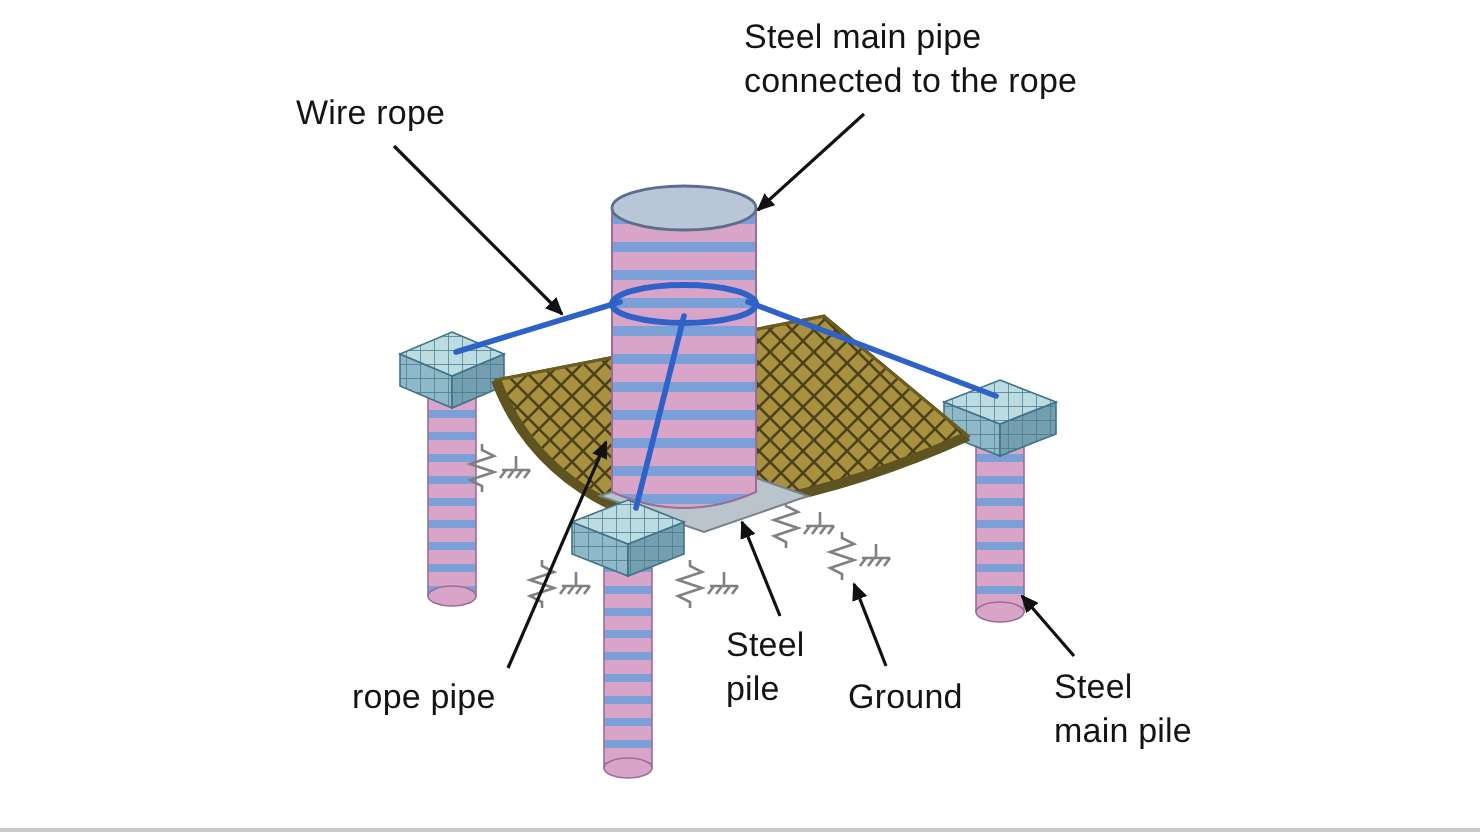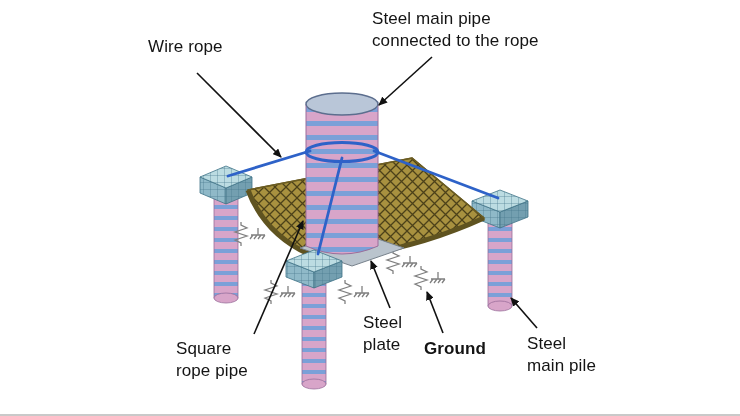--- a/index.html
+++ b/index.html
@@ -125,35 +125,34 @@
       <line x1="443" y1="333" x2="427" y2="292" marker-end="url(#ah)"></line>
       <line x1="537" y1="328" x2="511" y2="298" marker-end="url(#ah)"></line>
     </g>
   </svg>
 
   <div class="label" style="left:372px;top:8px;">
     <span>Steel main pipe</span>
     <span>connected to the rope</span>
   </div>
 
-  <div class="label" style="left:148px;top:36px;">
+  <div class="label" style="left:148px;top:46px;">
     <span>Wire rope</span>
   </div>
 
   <div class="label" style="left:176px;top:338px;">
-    <span>Square</span>
     <span>rope pipe</span>
   </div>
 
   <div class="label" style="left:363px;top:312px;">
     <span>Steel</span>
-    <span>plate</span>
+    <span>pile</span>
   </div>
 
-  <div class="label" style="left:424px;top:338px;font-weight:bold;">
+  <div class="label" style="left:424px;top:338px;">
     <span>Ground</span>
   </div>
 
   <div class="label" style="left:527px;top:333px;">
     <span>Steel</span>
     <span>main pile</span>
   </div>
 
   <div class="bottom-edge"></div>
 </div>

